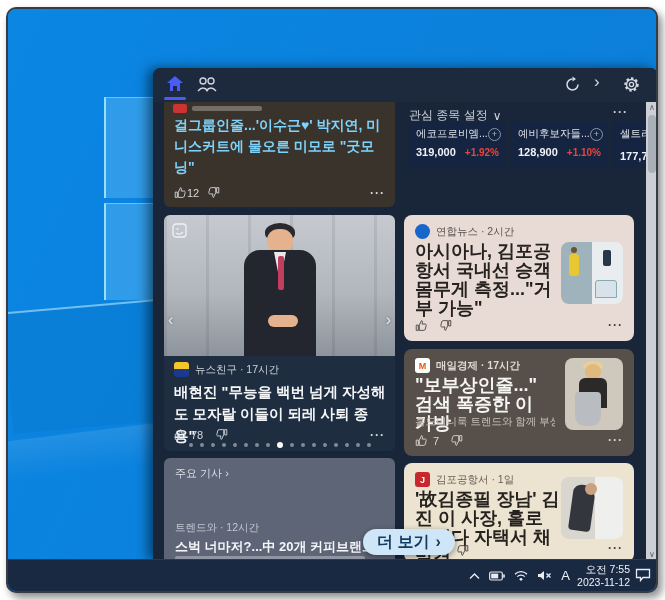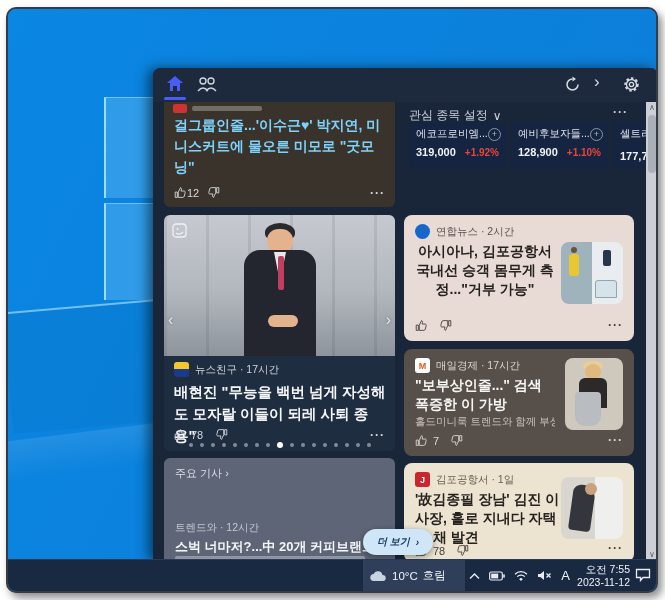--- a/index.html
+++ b/index.html
@@ -90,36 +90,36 @@
   .stock .nm{display:flex;justify-content:space-between;align-items:center;font-size:10.5px;color:#dfe3ea;white-space:nowrap;}
   .plus-ic{width:11px;height:11px;border:1px solid #8d96a6;border-radius:50%;color:#aeb6c4;font-size:9px;line-height:11px;text-align:center;flex:0 0 auto;}
   .stock .row2{display:flex;justify-content:space-between;margin-top:5px;align-items:baseline;}
   .stock .pr{font-size:11px;font-weight:700;color:#f0f2f5;}
   .stock .ch{font-size:10px;font-weight:700;color:#e8463c;}
   .stock1{left:256px;width:97px;} .stock2{left:358px;width:97px;}
   .stock3{left:460px;width:45px;} .stock3 .row2{display:block;} .stock3 .ch{display:block;margin-top:3px;}
   
   .ncard{position:absolute;left:251px;width:230px;border-radius:8px;box-sizing:border-box;}
   .ncard .src{position:absolute;left:11px;top:9px;display:flex;align-items:center;gap:6px;}
-  .ncard .hl{position:absolute;left:11px;font-size:14px;line-height:19px;font-weight:700;}
+  .ncard .hl{position:absolute;left:11px;font-size:18px;line-height:19px;font-weight:700;}
   .ncard .thumb{position:absolute;border-radius:8px;overflow:hidden;}
   .ncard .act{position:absolute;left:11px;bottom:9px;display:flex;align-items:center;gap:5px;}
   .ncard .more{position:absolute;right:11px;bottom:9px;}
-  .card-yonhap{top:113px;height:126px;background:#e8dbd5;text-align:center;}
+  .card-yonhap{top:113px;height:126px;background:#e8dbd5;}
   .card-yonhap .src,.card-yonhap .meta{color:#5a524e;}
   .card-yonhap .hl{top:27px;width:140px;color:#26221f;}
   .card-yonhap .thumb{right:11px;top:27px;width:62px;height:62px;background:linear-gradient(90deg,#9fb3bd 0 50%,#e9edf0 50% 100%);}
   .yon-person{position:absolute;left:8px;top:12px;width:10px;height:22px;background:#e8c832;border-radius:3px;}
   .yon-person::before{content:"";position:absolute;left:2px;top:-7px;width:6px;height:6px;border-radius:50%;background:#6b5136;}
   .yon-scale{position:absolute;right:6px;bottom:6px;width:20px;height:16px;background:#d7e2ea;border:1px solid #8aa;border-radius:3px 3px 0 0;}
   .yon-fig{position:absolute;right:12px;top:8px;width:8px;height:16px;background:#27364a;border-radius:2px;}
   .card-yonhap .act{color:#46403c;}
   .card-yonhap .more{color:#46403c;}
   .card-maeil{top:247px;height:107px;background:#57504a;}
-  .card-maeil .meta{color:#ddd8d2;}
+  .card-maeil .meta{color:#ddd8d2;font-weight:bold;}
   .card-maeil .hl{top:27px;width:138px;color:#f6f5f3;}
   .card-maeil .sub{position:absolute;left:11px;top:66px;width:140px;font-size:10.5px;color:#c9c2b9;white-space:nowrap;overflow:hidden;}
   .card-maeil .thumb{right:11px;top:9px;width:58px;height:72px;background:#cfc8bd;}
   .ma-head{position:absolute;left:20px;top:6px;width:16px;height:16px;border-radius:50%;background:#e0b97e;}
   .ma-hair{position:absolute;left:18px;top:3px;width:20px;height:10px;border-radius:50%;background:#e8cf96;}
   .ma-body{position:absolute;left:14px;top:20px;width:28px;height:30px;background:#2c2a28;border-radius:6px 6px 0 0;}
   .ma-bag{position:absolute;left:10px;top:34px;width:26px;height:34px;background:#b9bcc0;border-radius:4px 4px 10px 10px;}
   .card-maeil .act{color:#ddd8d2;}
   .card-maeil .more{color:#ddd8d2;}
   .card-joong{top:361px;height:99px;background:#ece3d0;}
@@ -137,21 +137,21 @@
   
   .toast{position:absolute;left:253px;top:51px;width:225px;height:48px;background:#4a4a4a;border-radius:6px;
          box-shadow:0 3px 8px rgba(0,0,0,.45);z-index:6;}
   .toast .msg{position:absolute;left:0;right:30px;top:7px;text-align:center;font-size:11px;color:#f0f0f0;}
   .toast .x{position:absolute;right:10px;top:5px;font-size:13px;color:#e8e8e8;}
   .toast .btns{position:absolute;left:0;right:0;top:25px;display:flex;justify-content:center;gap:6px;}
   .toast .btn{border:1px solid #dcdcdc;border-radius:999px;padding:1px 9px;font-size:10.5px;color:#f0f0f0;}
   
   .more-btn{position:absolute;left:210px;top:427px;height:26px;border-radius:14px;background:#cfe6f8;z-index:7;
             display:flex;align-items:center;gap:6px;padding:0 14px;box-shadow:0 2px 6px rgba(0,0,0,.4);}
-  .more-btn span{font-size:10px;font-weight:700;color:#123a5e;font-style:italic;}
+  .more-btn span{font-size:16px;font-weight:700;color:#123a5e;}
   svg{display:block;}
 </style>
 </head>
 <body>
 
 <div class="screen">
 
   <div class="wallpaper">
     <div class="pane pane1"></div>
     <div class="pane pane2"></div>
@@ -411,27 +411,20 @@
       <div class="sbar">
         <div class="arr" style="top:1px;">∧</div>
         <div class="thumb"></div>
         <div class="arr" style="bottom:1px;">∨</div>
       </div>
 
     </div>
   </div>
 
   <div class="taskbar">
-    <div class="tb-weather">
-      <svg width="18" height="12" viewBox="0 0 18 12">
-        <path d="M4 11 a3.5 3.5 0 0 1 .6-6.9 A4.6 4.6 0 0 1 13.4 5 A3 3 0 0 1 14 11 Z" fill="#c9d4e2"></path>
-      </svg>
-      <span>10°C</span>
-      <span>흐림</span>
-    </div>
     <div class="tray">
       <svg width="11" height="8" viewBox="0 0 11 8">
         <path d="M1 6.5 L5.5 2 L10 6.5" fill="none" stroke="#e8ecf2" stroke-width="1.4"></path>
       </svg>
       <svg width="16" height="10" viewBox="0 0 16 10">
         <rect x="0.7" y="1" width="12.6" height="8" rx="1.5" fill="none" stroke="#e8ecf2" stroke-width="1.2"></rect>
         <rect x="2.2" y="2.6" width="7" height="4.8" fill="#e8ecf2"></rect>
         <rect x="14.2" y="3.4" width="1.6" height="3.2" fill="#e8ecf2"></rect>
       </svg>
       <svg width="14" height="11" viewBox="0 0 14 11">

